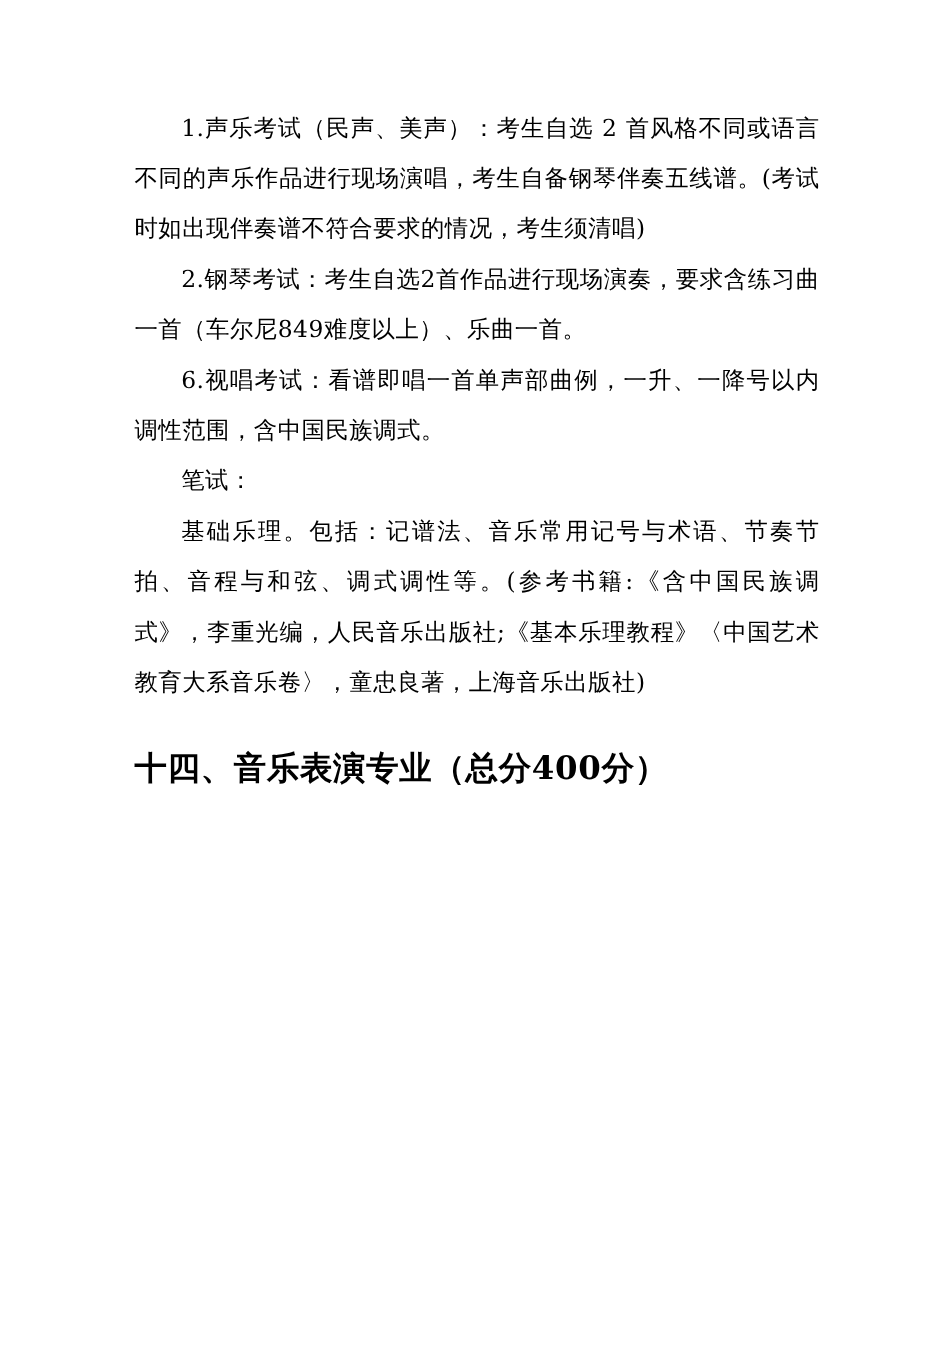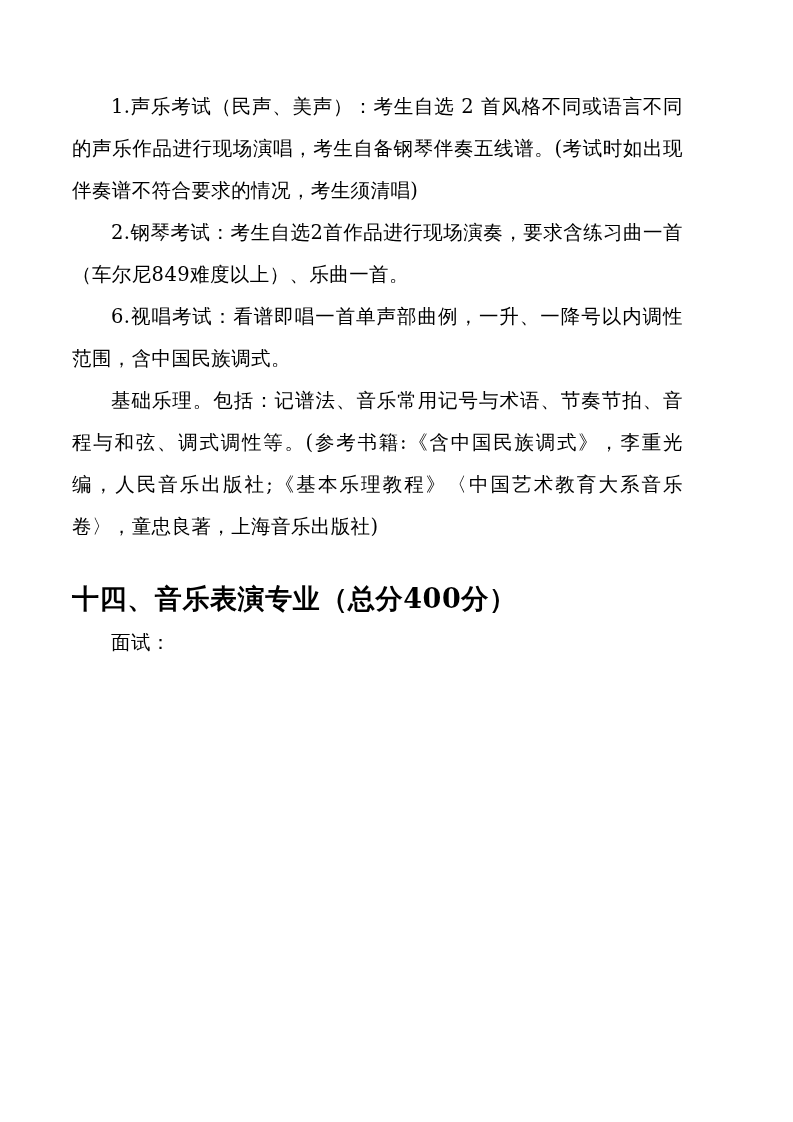--- a/index.html
+++ b/index.html
@@ -11,21 +11,21 @@
     font-family: "DejaVu Serif", "Liberation Serif", serif;
     color: #000000;
   }
   .page {
     position: relative;
     width: 793px;
     height: 1122px;
     background: #ffffff;
     overflow: hidden;
     box-sizing: border-box;
-    padding: 86px 110px 60px 72px;
+    padding: 86px 110px 60px 112px;
   }
   .doc-body {
     font-size: 19.5px;
     line-height: 42px;
     text-align: justify;
     text-justify: inter-ideograph;
     letter-spacing: 0.4px;
   }
   p {
     margin: 0;
@@ -51,25 +51,25 @@
 
 <div class="page">
   <div class="doc-body">
 
     <p class="para">1.声乐考试（民声、美声）：考生自选 2 首风格不同或语言不同的声乐作品进行现场演唱，考生自备钢琴伴奏五线谱。(考试时如出现伴奏谱不符合要求的情况，考生须清唱)</p>
 
     <p class="para">2.钢琴考试：考生自选2首作品进行现场演奏，要求含练习曲一首（车尔尼849难度以上）、乐曲一首。</p>
 
     <p class="para">6.视唱考试：看谱即唱一首单声部曲例，一升、一降号以内调性范围，含中国民族调式。</p>
 
+    <p class="para">笔试：</p>
 
     <p class="para">基础乐理。包括：记谱法、音乐常用记号与术语、节奏节拍、音程与和弦、调式调性等。(参考书籍:《含中国民族调式》，李重光编，人民音乐出版社;《基本乐理教程》〈中国艺术教育大系音乐卷〉，童忠良著，上海音乐出版社)</p>
 
     <p class="heading">十四、音乐表演专业（总分400分）</p>
 
 
-    <p class="para">面试：</p>
 
 
 
 
   </div>
 </div>
 
 </body></html>

